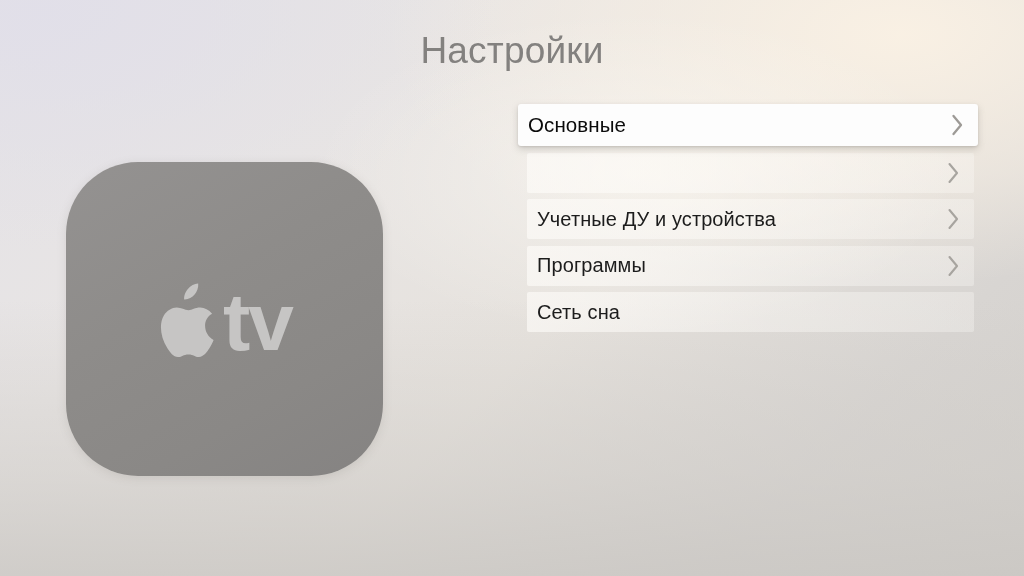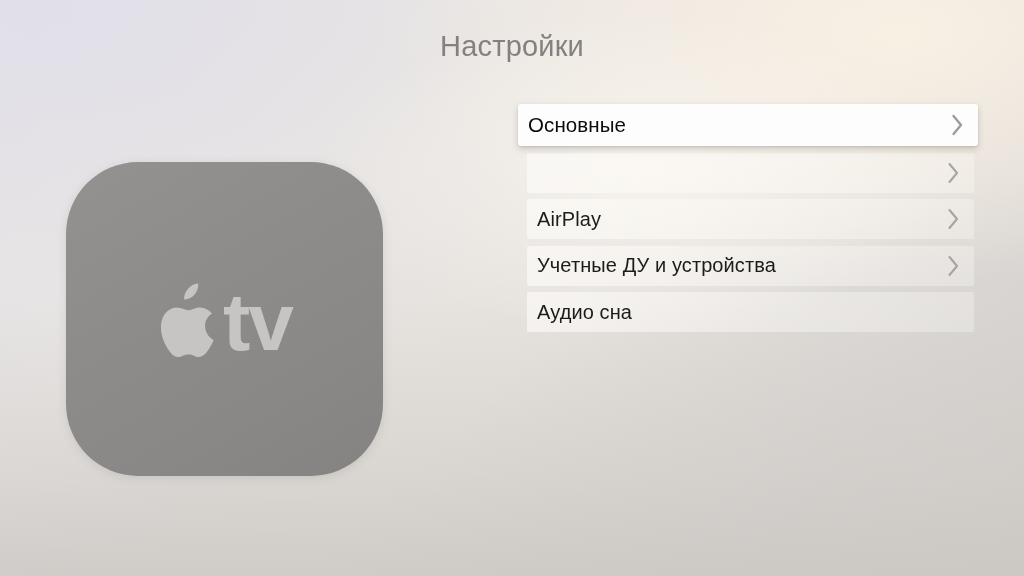--- a/index.html
+++ b/index.html
@@ -31,21 +31,21 @@
   }
   #bg-glowmid {
     background:radial-gradient(ellipse 45% 40% at 62% 30%, rgba(255,252,246,0.55) 0%, rgba(253,250,244,0) 70%);
   }
 
   
   #page-title {
     position:absolute;
     top:30px; left:0; width:1024px;
     text-align:center;
-    font-size:29px;
+    font-size:37px;
     font-weight:400;
     letter-spacing:0.2px;
     color:#83817f;
   }
 
   
   #device-icon {
     position:absolute;
     left:66px; top:162px;
     width:317px; height:314px;
@@ -156,36 +156,36 @@
         </svg>
     </div>
 
     <div class="menu-row normal">
       <svg class="chevron" viewBox="0 0 13 22">
           <path d="M2.5 2 L10 11 L2.5 20"></path>
         </svg>
     </div>
 
 
-    <div class="menu-row normal">
-      <span class="menu-label">AirPlay</span>
-      <svg class="chevron" viewBox="0 0 13 22">
-          <path d="M2.5 2 L10 11 L2.5 20"></path>
-        </svg>
-    </div>
 
     <div class="menu-row normal">
       <span class="menu-label">Учетные ДУ и устройства</span>
       <svg class="chevron" viewBox="0 0 13 22">
           <path d="M2.5 2 L10 11 L2.5 20"></path>
         </svg>
     </div>
 
+    <div class="menu-row normal">
+      <span class="menu-label">Программы</span>
+      <svg class="chevron" viewBox="0 0 13 22">
+          <path d="M2.5 2 L10 11 L2.5 20"></path>
+        </svg>
+    </div>
 
 
 
     <div class="menu-row normal">
-      <span class="menu-label">Аудио сна</span>
+      <span class="menu-label">Сеть сна</span>
 
     </div>
 
   </div>
 </div>
 
 </body></html>

